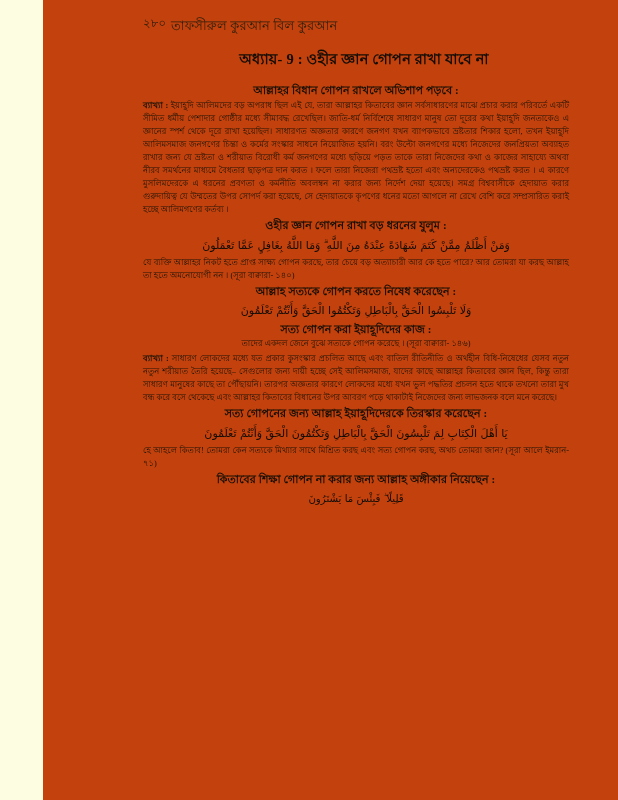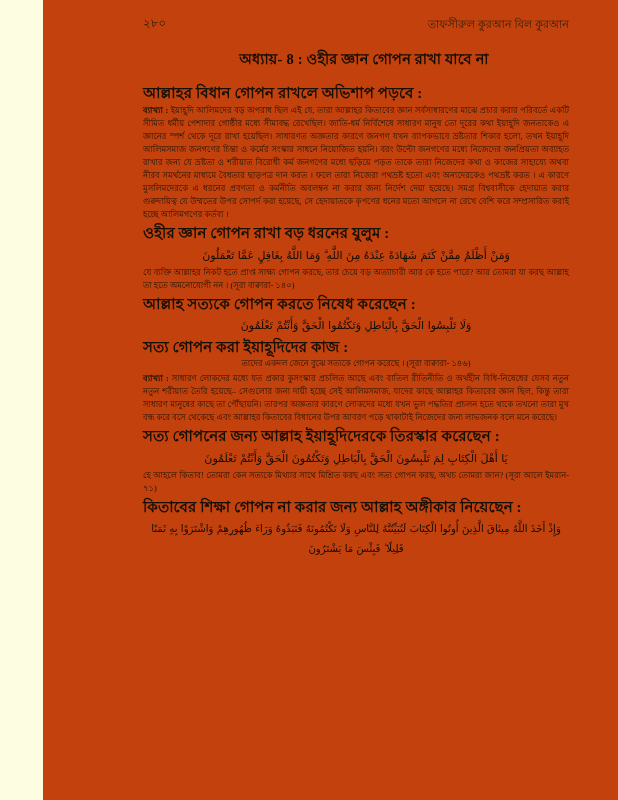--- a/index.html
+++ b/index.html
@@ -40,46 +40,47 @@
     color: #241a0b;
     position: absolute;
     left: 0;
     top: 1px;
   }
   .head-title {
     position: absolute;
     left: 0;
     right: 0;
     top: 2px;
-    text-align: right;
-    font-size: 11px;
+    text-align: left;
+    font-size: 13px;
     color: #2a1e0c;
     letter-spacing: .15px;
     padding-left: 28px;
   }
 
   
   .chapter-title {
     margin: 14px 0 12px 0;
     text-align: center;
     font-size: 14.5px;
     font-weight: bold;
     color: #130d05;
     letter-spacing: .2px;
     padding-left: 16px;
   }
 
   
   .sub-heading {
-    font-size: 15px;
+    font-size: 11px;
     font-weight: bold;
     color: #160f05;
     margin: 3px 0 1px 0;
     letter-spacing: .1px;
     line-height: 1.25;
+    text-align: center;
   }
 
   .arabic {
     direction: rtl;
     unicode-bidi: bidi-override;
     text-align: center;
     font-family: "DejaVu Sans", "Liberation Sans", sans-serif;
     font-size: 11px;
     line-height: 1.55;
     color: #140d04;
@@ -109,37 +110,36 @@
 </head>
 <body>
 
 <div class="page">
 
   <div class="running-head">
     <div class="folio">২৮০</div>
     <div class="head-title">তাফসীরুল কুরআন বিল কুরআন</div>
   </div>
 
-  <h1 class="chapter-title">অধ্যায়- 8 :  ওহীর জ্ঞান গোপন রাখা যাবে না</h1>
+  <h1 class="chapter-title">অধ্যায়- 9 :  ওহীর জ্ঞান গোপন রাখা যাবে না</h1>
 
   <div class="sub-heading">আল্লাহর বিধান গোপন রাখলে অভিশাপ পড়বে :</div>
   <p class="para"><span class="lead">ব্যাখ্যা :</span><span> ইয়াহূদি আলিমদের বড় অপরাধ ছিল এই যে, তারা আল্লাহর কিতাবের জ্ঞান সর্বসাধারণের মাঝে প্রচার করার পরিবর্তে একটি সীমিত ধর্মীয় পেশাদার গোষ্ঠীর মধ্যে সীমাবদ্ধ রেখেছিল। জাতি-ধর্ম নির্বিশেষে সাধারণ মানুষ তো দূরের কথা ইয়াহূদি জনতাকেও এ জ্ঞানের স্পর্শ থেকে দূরে রাখা হয়েছিল। সাধারণত অজ্ঞতার কারণে জনগণ যখন ব্যাপকভাবে ভ্রষ্টতার শিকার হলো, তখন ইয়াহূদি আলিমসমাজ জনগণের চিন্তা ও কর্মের সংস্কার সাধনে নিয়োজিত হয়নি। বরং উল্টো জনগণের মধ্যে নিজেদের জনপ্রিয়তা অব্যাহত রাখার জন্য যে ভ্রষ্টতা ও শরীয়াত বিরোধী কর্ম জনগণের মধ্যে ছড়িয়ে পড়ত তাকে তারা নিজেদের কথা ও কাজের সাহায্যে অথবা নীরব সমর্থনের মাধ্যমে বৈধতার ছাড়পত্র দান করত । ফলে তারা নিজেরা পথভ্রষ্ট হতো এবং অন্যদেরকেও পথভ্রষ্ট করত । এ কারণে মুসলিমদেরকে এ ধরনের প্রবণতা ও কর্মনীতি অবলম্বন না করার জন্য নির্দেশ দেয়া হয়েছে। সমগ্র বিশ্ববাসীকে হেদায়াত করার গুরুদায়িত্ব যে উম্মতের উপর সোপর্দ করা হয়েছে, সে হেদায়াতকে কৃপণের ধনের মতো আগলে না রেখে বেশি করে সম্প্রসারিত করাই হচ্ছে আলিমগণের কর্তব্য ।</span></p>
 
   <div class="sub-heading">ওহীর জ্ঞান গোপন রাখা বড় ধরনের যুলুম :</div>
   <div class="arabic">وَمَنْ أَظْلَمُ مِمَّنْ كَتَمَ شَهَادَةً عِنْدَهُ مِنَ اللَّهِ ۗ وَمَا اللَّهُ بِغَافِلٍ عَمَّا تَعْمَلُونَ</div>
   <p class="para">যে ব্যক্তি আল্লাহর নিকট হতে প্রাপ্ত সাক্ষ্য গোপন করছে, তার চেয়ে বড় অত্যাচারী আর কে হতে পারে? আর তোমরা যা করছ আল্লাহ তা হতে অমনোযোগী নন । (সূরা বাক্বারা- ১৪০)</p>
 
   <div class="sub-heading">আল্লাহ সত্যকে গোপন করতে নিষেধ করেছেন :</div>
   <div class="arabic">وَلَا تَلْبِسُوا الْحَقَّ بِالْبَاطِلِ وَتَكْتُمُوا الْحَقَّ وَأَنْتُمْ تَعْلَمُونَ</div>
 
   <div class="sub-heading">সত্য গোপন করা ইয়াহূদিদের কাজ :</div>
   <p class="para center-trans">তাদের একদল জেনে বুঝে সত্যকে গোপন করেছে । (সূরা বাক্বারা- ১৪৬)</p>
   <p class="para"><span class="lead">ব্যাখ্যা :</span><span> সাধারণ লোকদের মধ্যে যত প্রকার কুসংস্কার প্রচলিত আছে এবং বাতিল রীতিনীতি ও অর্থহীন বিধি-নিষেধের যেসব নতুন নতুন শরীয়াত তৈরি হয়েছে– সেগুলোর জন্য দায়ী হচ্ছে সেই আলিমসমাজ, যাদের কাছে আল্লাহর কিতাবের জ্ঞান ছিল, কিন্তু তারা সাধারণ মানুষের কাছে তা পৌঁছায়নি। তারপর অজ্ঞতার কারণে লোকদের মধ্যে যখন ভুল পদ্ধতির প্রচলন হতে থাকে তখনো তারা মুখ বন্ধ করে বসে থেকেছে এবং আল্লাহর কিতাবের বিধানের উপর আবরণ পড়ে থাকাটাই নিজেদের জন্য লাভজনক বলে মনে করেছে।</span></p>
 
   <div class="sub-heading">সত্য গোপনের জন্য আল্লাহ ইয়াহূদিদেরকে তিরস্কার করেছেন :</div>
   <div class="arabic">يَا أَهْلَ الْكِتَابِ لِمَ تَلْبِسُونَ الْحَقَّ بِالْبَاطِلِ وَتَكْتُمُونَ الْحَقَّ وَأَنْتُمْ تَعْلَمُونَ</div>
   <p class="para">হে আহলে কিতাব! তোমরা কেন সত্যকে মিথ্যার সাথে মিশ্রিত করছ এবং সত্য গোপন করছ, অথচ তোমরা জান? (সূরা আলে ইমরান- ৭১)</p>
 
   <div class="sub-heading">কিতাবের শিক্ষা গোপন না করার জন্য আল্লাহ অঙ্গীকার নিয়েছেন :</div>
-  <div class="arabic justify-wide">وَإِذْ أَخَذَ اللَّهُ مِيثَاقَ الَّذِينَ أُوتُوا الْكِتَابَ لَتُبَيِّنُنَّهُ لِلنَّاسِ وَلَا تَكْتُمُونَهُ فَنَبَذُوهُ وَرَاءَ ظُهُورِهِمْ وَاشْتَرَوْا بِهِ ثَمَنًا</div>
   <div class="arabic justify-wide">قَلِيلًا ۖ فَبِئْسَ مَا يَشْتَرُونَ</div>
 
 </div>
 
 </body></html>

